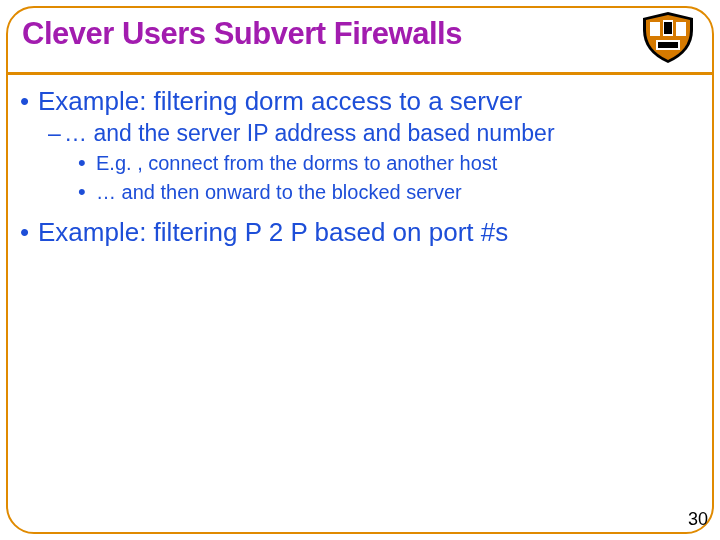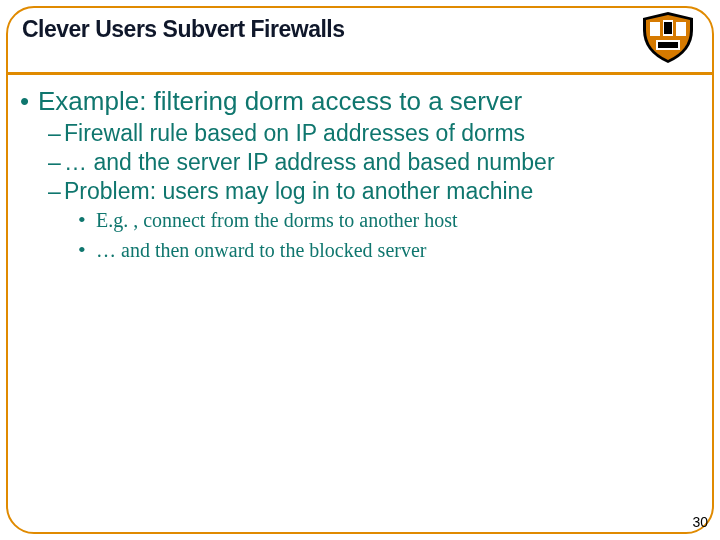--- a/index.html
+++ b/index.html
@@ -21,23 +21,23 @@
     border-radius: 28px;
   }
   .title-bar {
     position: absolute;
     top: 12px;
     left: 0;
     right: 0;
     padding: 4px 22px 8px 22px;
   }
   .title-text {
-    font-size: 23px;
+    font-size: 31px;
     font-weight: bold;
-    color: #0f172a;
+    color: #a21caf;
     letter-spacing: -0.5px;
   }
   .title-underline {
     position: absolute;
     left: 8px;
     right: 8px;
     top: 72px;
     height: 2.5px;
     background: #e08a00;
   }
@@ -46,48 +46,47 @@
     top: 10px;
     right: 22px;
     width: 60px;
     height: 55px;
   }
   .content {
     position: absolute;
     top: 84px;
     left: 20px;
     right: 20px;
-    color: #0f766e;
+    color: #1d4ed8;
   }
   .lvl1 {
     font-size: 26px;
     margin-top: 2px;
     margin-bottom: 2px;
     padding-left: 0;
   }
   .lvl1-2nd { margin-top: 10px; }
   .bullet1 { display:inline-block; width: 18px; }
   .lvl2 {
     font-size: 23px;
     margin-left: 28px;
     line-height: 1.25;
   }
   .dash { display:inline-block; width: 16px; }
   .lvl3 {
     font-size: 20px;
     margin-left: 58px;
     line-height: 1.35;
-    font-family: Liberation Serif, serif;
   }
   .dot { display:inline-block; width: 18px; font-size: 22px; position: relative; top: 0px; }
   .pagenum {
     position: absolute;
     bottom: 10px;
     right: 12px;
-    font-size: 14px;
+    font-size: 18px;
     color: #000;
   }
 </style>
 </head>
 <body>
 
 <div class="slide-frame"></div>
 
 <div class="title-bar">
   <div class="title-text">Clever Users Subvert Firewalls</div>
@@ -106,22 +105,23 @@
   </svg>
 </div>
 
 <div class="title-underline"></div>
 
 <div class="content">
 
   <div class="lvl1">
     <span class="bullet1">•</span><span>Example: filtering dorm access to a server</span>
   </div>
-  <div class="lvl2"><span class="dash">–</span><span>Firewall rule based on IP addresses of dorms</span></div>
   <div class="lvl2"><span class="dash">–</span><span>… and the server IP address and based number</span></div>
-  <div class="lvl2"><span class="dash">–</span><span>Problem: users may log in to another machine</span></div>
   <div class="lvl3"><span class="dot">•</span><span>E.g. , connect from the dorms to another host</span></div>
   <div class="lvl3"><span class="dot">•</span><span>… and then onward to the blocked server</span></div>
 
+  <div class="lvl1 lvl1-2nd">
+    <span class="bullet1">•</span><span>Example: filtering P 2 P based on port #s</span>
+  </div>
 
 </div>
 
 <div class="pagenum">30</div>
 
 </body></html>

